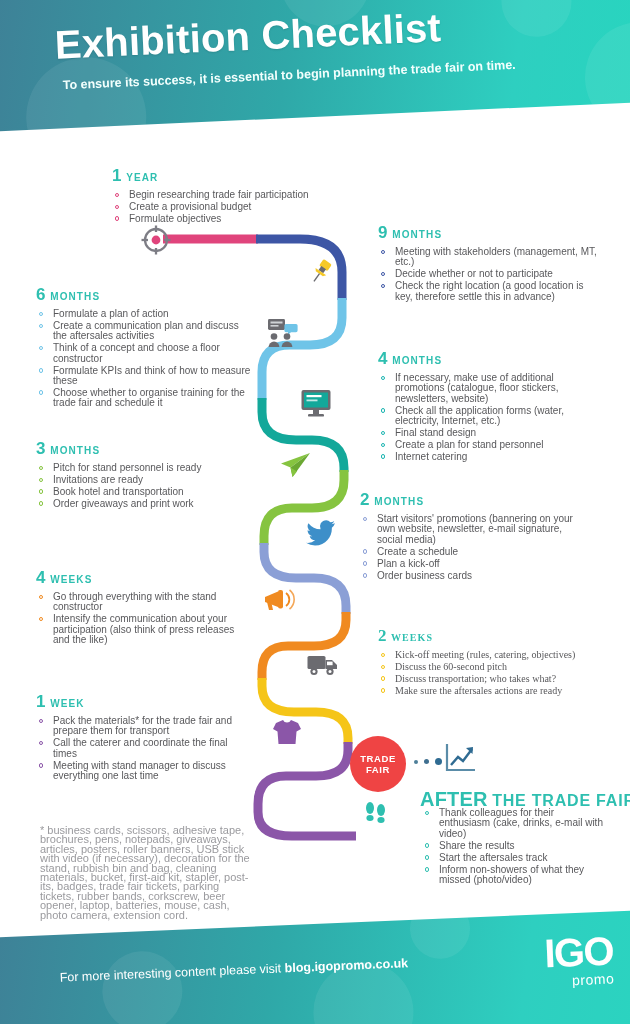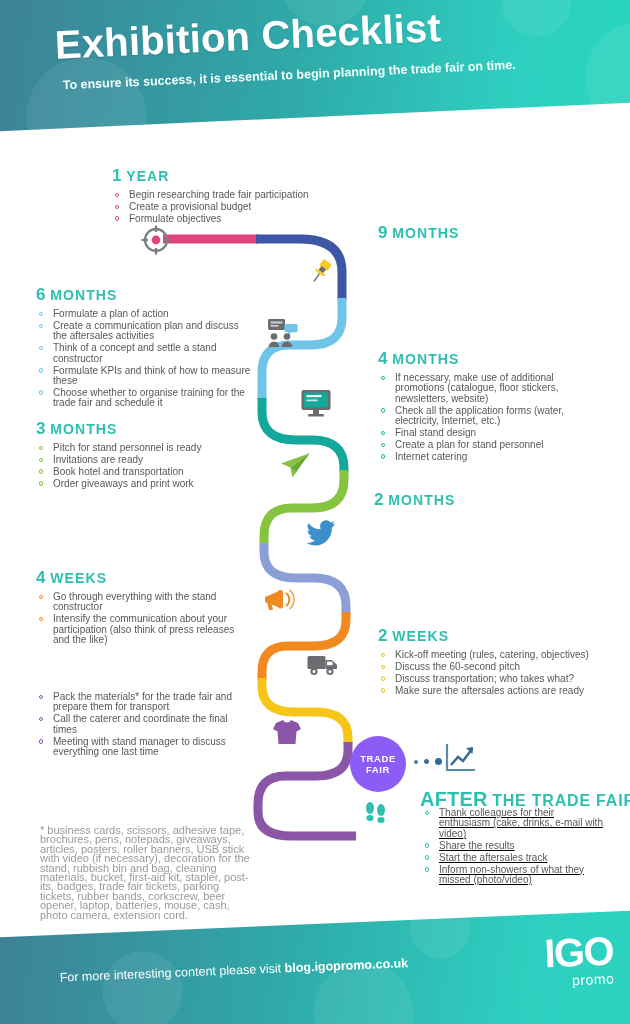--- a/index.html
+++ b/index.html
@@ -53,21 +53,21 @@
     color:#fff; font-size: 40px; font-weight: bold; letter-spacing:-1.5px; line-height: 38px;
   }
   .logo-sub {
     color:#fff; font-size: 14px; letter-spacing:.5px; text-align:right; margin-top:1px;
   }
 
   
   .section { position:absolute; }
   .sec-head { font-size: 15px; color:#2ebfb0; font-weight: bold; letter-spacing:.3px; margin-bottom:4px;}
   .sec-head .num { font-size: 17px; }
-  .sec-head .unit { font-size: 14px; letter-spacing: 1.1px; }
+  .sec-head .unit { font-size: 10px; letter-spacing: 1.1px; }
   ul.items { list-style:none; }
   ul.items li {
     position:relative; padding-left: 17px; margin-bottom: 1.5px;
     font-size: 10px; line-height: 10.4px; color:#58585b;
   }
   ul.items li::before {
     content:""; position:absolute; left: 3px; top: 2.6px;
     width: 4.4px; height: 4.4px; border-radius:50%;
     border: 1px solid currentColor; box-sizing:border-box;
   }
@@ -87,21 +87,21 @@
   
   .timeline { position:absolute; left:0; top:0; width:630px; height:1024px; pointer-events:none; }
 
   
   .pathicon { position:absolute; }
 
   
   .tf-circle {
     position:absolute; left: 350px; top: 736px;
     width: 56px; height: 56px; border-radius:50%;
-    background:#8b5cf6; color:#fff;
+    background:#ef4444; color:#fff;
     display:flex; align-items:center; justify-content:center;
     flex-direction:column;
     font-size:9.5px; font-weight:bold; letter-spacing:.6px; line-height:11px;
     text-align:center;
   }
   .dots { position:absolute; left: 414px; top: 758px; display:flex; gap:6px; align-items:center;}
   .dots i { display:block; width:5px; height:5px; border-radius:50%; background:#3b6f8f; }
   .dots i:nth-child(1){ width:4px;height:4px; background:#4d7f99;}
   .dots i:nth-child(2){ width:5px;height:5px; background:#3f6f90;}
   .dots i:nth-child(3){ width:7px;height:7px; background:#2f6b92;}
@@ -261,107 +261,122 @@
       <li>Create a provisional budget</li>
       <li>Formulate objectives</li>
     </ul>
   </div>
 
   <div class="section" style="left:378px; top:223px; width:220px;">
     <div class="sec-head">
       <span class="num">9</span>
       <span class="unit">MONTHS</span>
     </div>
+    <ul class="items b-blue">
+      <li>Meeting with stakeholders (management, MT, etc.)</li>
+      <li>Decide whether or not to participate</li>
+      <li>Check the right location (a good location is key, therefore settle this in advance)</li>
+    </ul>
   </div>
 
   <div class="section" style="left:36px; top:285px; width:215px;">
     <div class="sec-head">
       <span class="num">6</span>
       <span class="unit">MONTHS</span>
     </div>
     <ul class="items b-ltblue">
       <li>Formulate a plan of action</li>
       <li>Create a communication plan and discuss the aftersales activities</li>
-      <li>Think of a concept and settle a stand constructor</li>
+      <li>Think of a concept and choose a floor constructor</li>
       <li>Formulate KPIs and think of how to measure these</li>
       <li>Choose whether to organise training for the trade fair and schedule it</li>
     </ul>
   </div>
 
   <div class="section" style="left:378px; top:349px; width:220px;">
     <div class="sec-head">
       <span class="num">4</span>
       <span class="unit">MONTHS</span>
     </div>
     <ul class="items b-cyan">
       <li>If necessary, make use of additional promotions (catalogue, floor stickers, newsletters, website)</li>
       <li>Check all the application forms (water, electricity, Internet, etc.)</li>
       <li>Final stand design</li>
       <li>Create a plan for stand personnel</li>
       <li>Internet catering</li>
     </ul>
   </div>
 
-  <div class="section" style="left:36px; top:419px; width:215px;">
+  <div class="section" style="left:36px; top:439px; width:215px;">
     <div class="sec-head">
       <span class="num">3</span>
       <span class="unit">MONTHS</span>
     </div>
     <ul class="items b-green">
       <li>Pitch for stand personnel is ready</li>
       <li>Invitations are ready</li>
       <li>Book hotel and transportation</li>
       <li>Order giveaways and print work</li>
     </ul>
   </div>
 
-  <div class="section" style="left:374px; top:490px; width:220px;">
+  <div class="section" style="left:360px; top:490px; width:220px;">
     <div class="sec-head">
       <span class="num">2</span>
       <span class="unit">MONTHS</span>
     </div>
+    <ul class="items b-peri">
+      <li>Start visitors' promotions (bannering on your own website, newsletter, e-mail signature, social media)</li>
+      <li>Create a schedule</li>
+      <li>Plan a kick-off</li>
+      <li>Order business cards</li>
+    </ul>
   </div>
 
   <div class="section" style="left:36px; top:568px; width:215px;">
     <div class="sec-head">
       <span class="num">4</span>
       <span class="unit">WEEKS</span>
     </div>
     <ul class="items b-orange">
       <li>Go through everything with the stand constructor</li>
       <li>Intensify the communication about your participation (also think of press releases and the like)</li>
     </ul>
   </div>
 
-  <div class="section" style="left:378px; top:626px; width:220px;">
+  <div class="section" style="left:378px; top:626px; width:220px;font-family:Liberation Serif, serif;">
     <div class="sec-head">
       <span class="num">2</span>
       <span class="unit">WEEKS</span>
     </div>
     <ul class="items b-yellow">
       <li>Kick-off meeting (rules, catering, objectives)</li>
       <li>Discuss the 60-second pitch</li>
       <li>Discuss transportation; who takes what?</li>
       <li>Make sure the aftersales actions are ready</li>
     </ul>
   </div>
 
   <div class="section" style="left:36px; top:692px; width:215px;">
+    <div class="sec-head">
+      <span class="num">1</span>
+      <span class="unit">WEEK</span>
+    </div>
     <ul class="items b-purple">
       <li>Pack the materials* for the trade fair and prepare them for transport</li>
       <li>Call the caterer and coordinate the final times</li>
       <li>Meeting with stand manager to discuss everything one last time</li>
     </ul>
   </div>
 
   <div class="after-head">
     <span class="big">AFTER</span>
     <span class="small">THE TRADE FAIR</span>
   </div>
-  <div class="section" style="left:422px; top:808px; width:185px;text-decoration:underline;">
+  <div class="section" style="left:422px; top:808px; width:185px;">
     <ul class="items b-teal">
       <li>Thank colleagues for their enthusiasm (cake, drinks, e-mail with video)</li>
       <li>Share the results</li>
       <li>Start the aftersales track</li>
       <li>Inform non-showers of what they missed (photo/video)</li>
     </ul>
   </div>
 
   <div class="footnote">* business cards, scissors, adhesive tape, brochures, pens, notepads, giveaways, articles, posters, roller banners, USB stick with video (if necessary), decoration for the stand, rubbish bin and bag, cleaning materials, bucket, first-aid kit, stapler, post-its, badges, trade fair tickets, parking tickets, rubber bands, corkscrew, beer opener, laptop, batteries, mouse, cash, photo camera, extension cord.</div>
 

